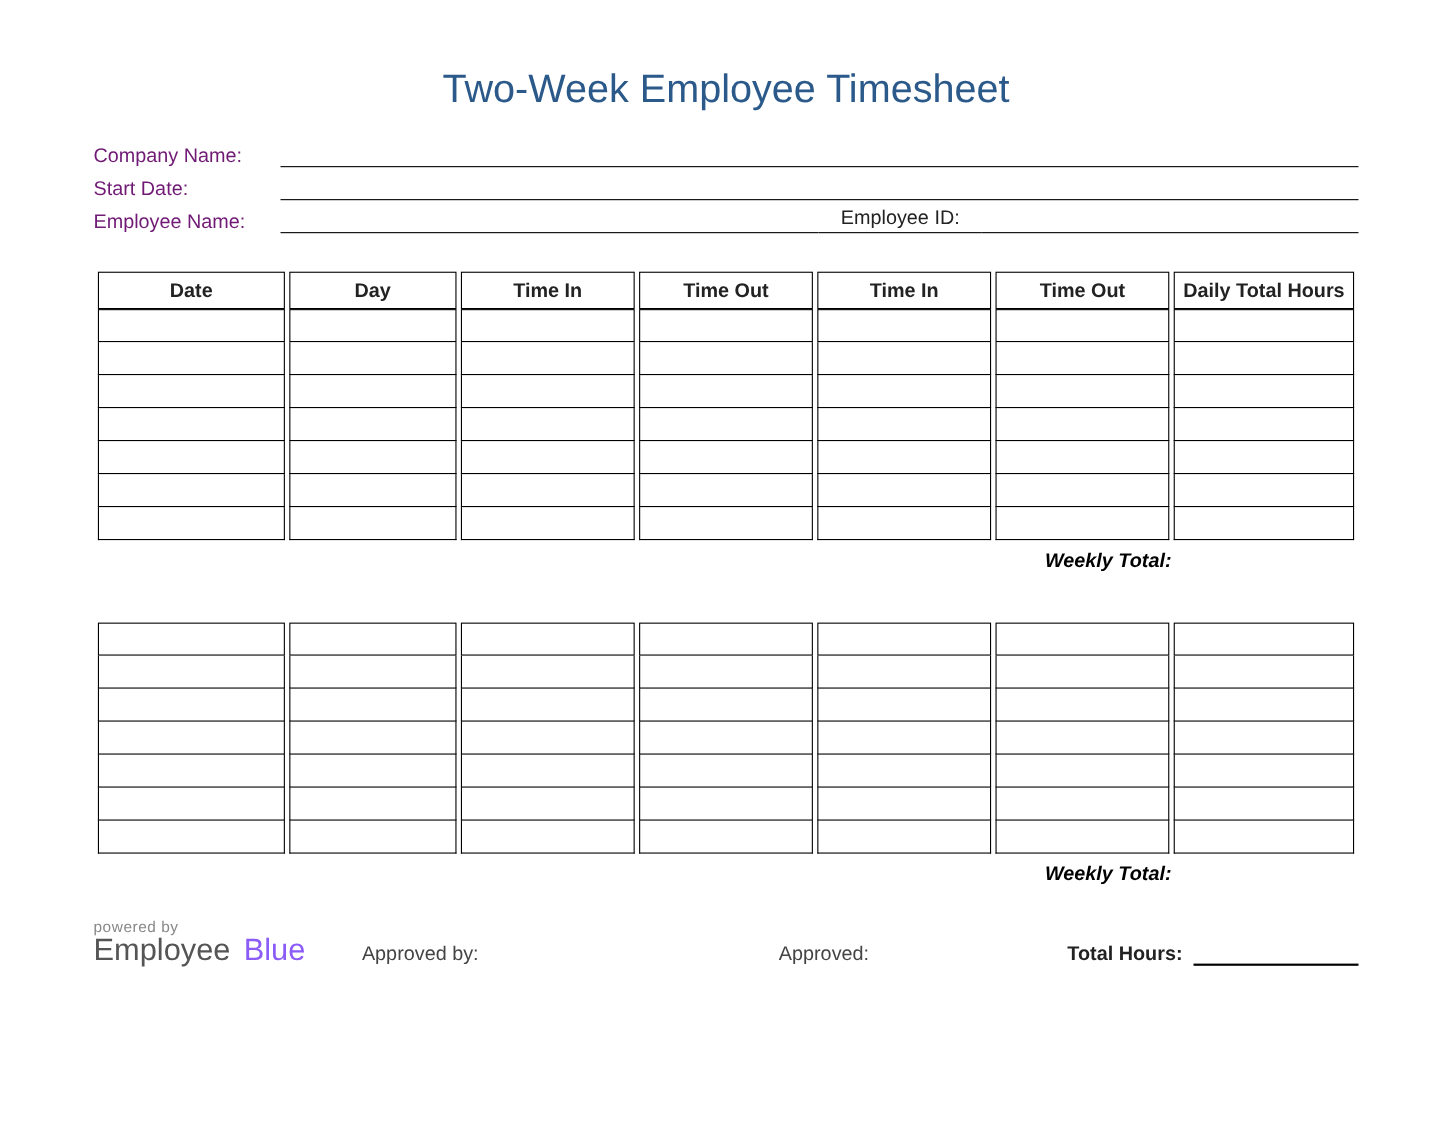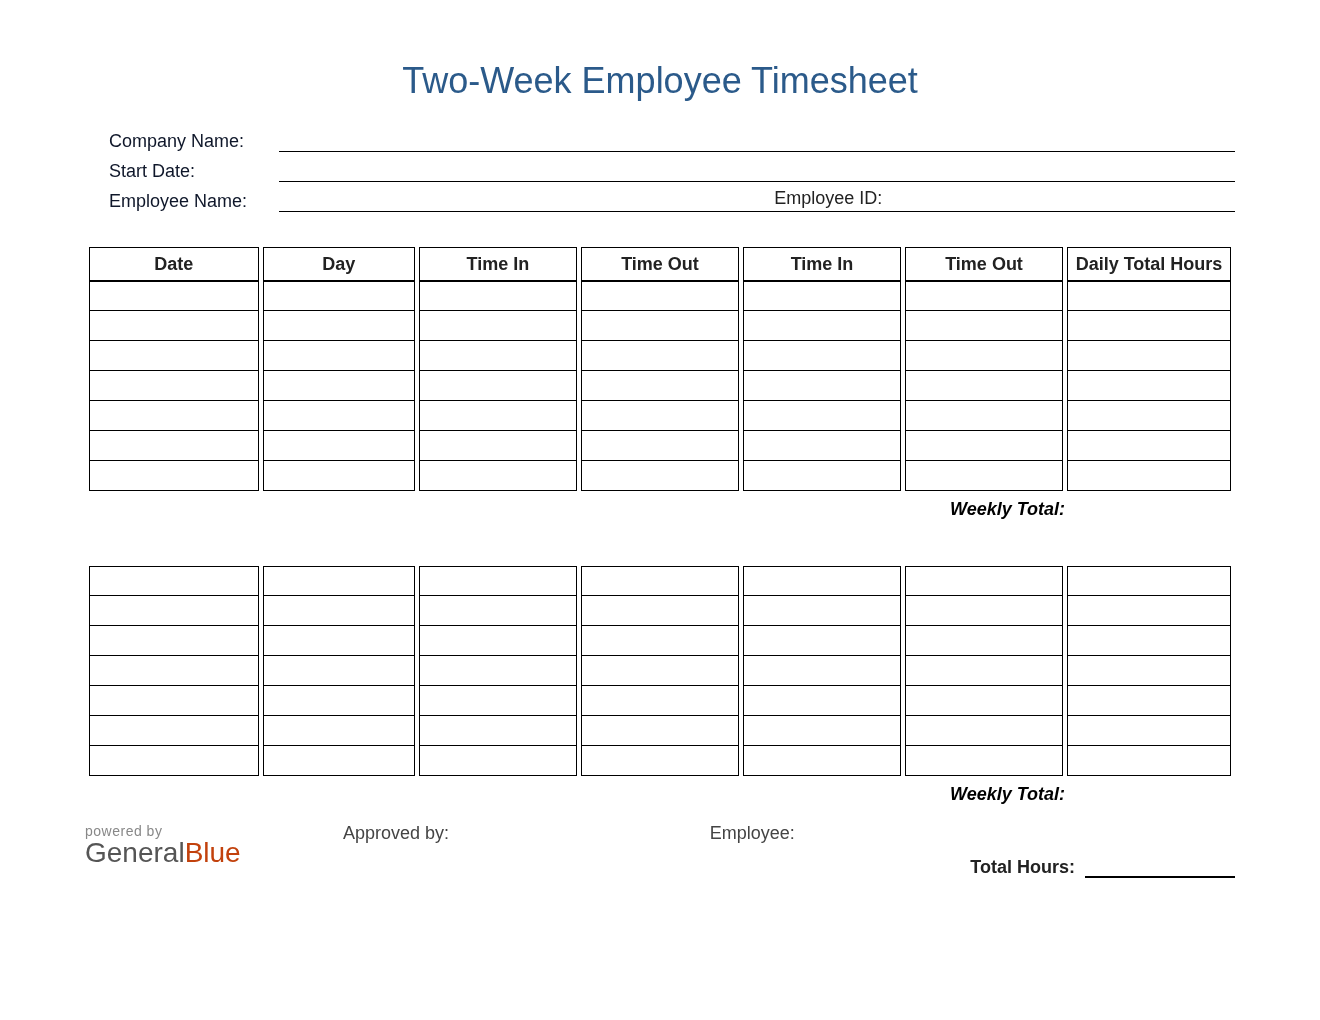--- a/index.html
+++ b/index.html
@@ -20,25 +20,24 @@
     }
     .info-block {
       margin-bottom: 35px;
     }
     .info-row {
       display: flex;
       align-items: flex-end;
       height: 30px;
     }
     .info-label {
-      color: #0f172a;
+      color: #701a75;
       font-size: 18px;
       width: 170px;
       flex-shrink: 0;
-      margin-left: 24px;
     }
     .info-line {
       flex: 1;
       border-bottom: 1.5px solid #000;
       height: 100%;
       margin-left: 0px;
     }
     .info-line-split {
       display: flex;
       align-items: flex-end;
@@ -97,39 +96,39 @@
       font-style: italic;
     }
     .weekly-total-row.last { margin-bottom: 18px; }
     .weekly-total-label {
       font-size: 18px;
       font-weight: 700;
       color: #000;
     }
     .footer {
       display: flex;
-      align-items: flex-start;
-      gap: 38px;
+      align-items: flex-end;
+      gap: 24px;
       margin-top: 10px;
     }
     .powered {
       flex: 0 0 220px;
     }
     .powered-small {
       font-size: 14px;
       color: #888;
       letter-spacing: 0.5px;
     }
     .powered-logo {
       font-size: 28px;
       font-weight: 400;
       color: #555;
       line-height: 1;
     }
-    .powered-logo .blue { color: #c2410c; }
+    .powered-logo .blue { color: #8b5cf6; margin-left: 12px; }
     .sig-block {
       flex: 1;
       display: flex;
       flex-direction: row;
       gap: 18px;
     }
     .sig-label {
       font-size: 18px;
       color: #444;
     }
@@ -357,29 +356,29 @@
     </tbody>
 </table>
 <div class="weekly-total-row last">
   <span class="weekly-total-label">Weekly Total:</span>
 </div>
 
 <div class="footer">
   <div class="powered">
     <div class="powered-small">powered by</div>
     <div class="powered-logo">
-      <span>General</span><span class="blue">Blue</span>
+      <span>Employee</span><span class="blue">Blue</span>
     </div>
   </div>
   <div class="sig-block">
     <div class="sig-label">Approved by:</div>
     <div class="sig-line"></div>
   </div>
   <div class="sig-block" style="flex:0.6">
-    <div class="sig-label">Employee:</div>
+    <div class="sig-label">Approved:</div>
     <div class="sig-line"></div>
   </div>
   <div class="totals-block">
     <div></div>
     <div class="total-hours-row">
       <span class="total-hours-label">Total Hours:</span>
       <span class="total-hours-line"></span>
     </div>
   </div>
 </div>

